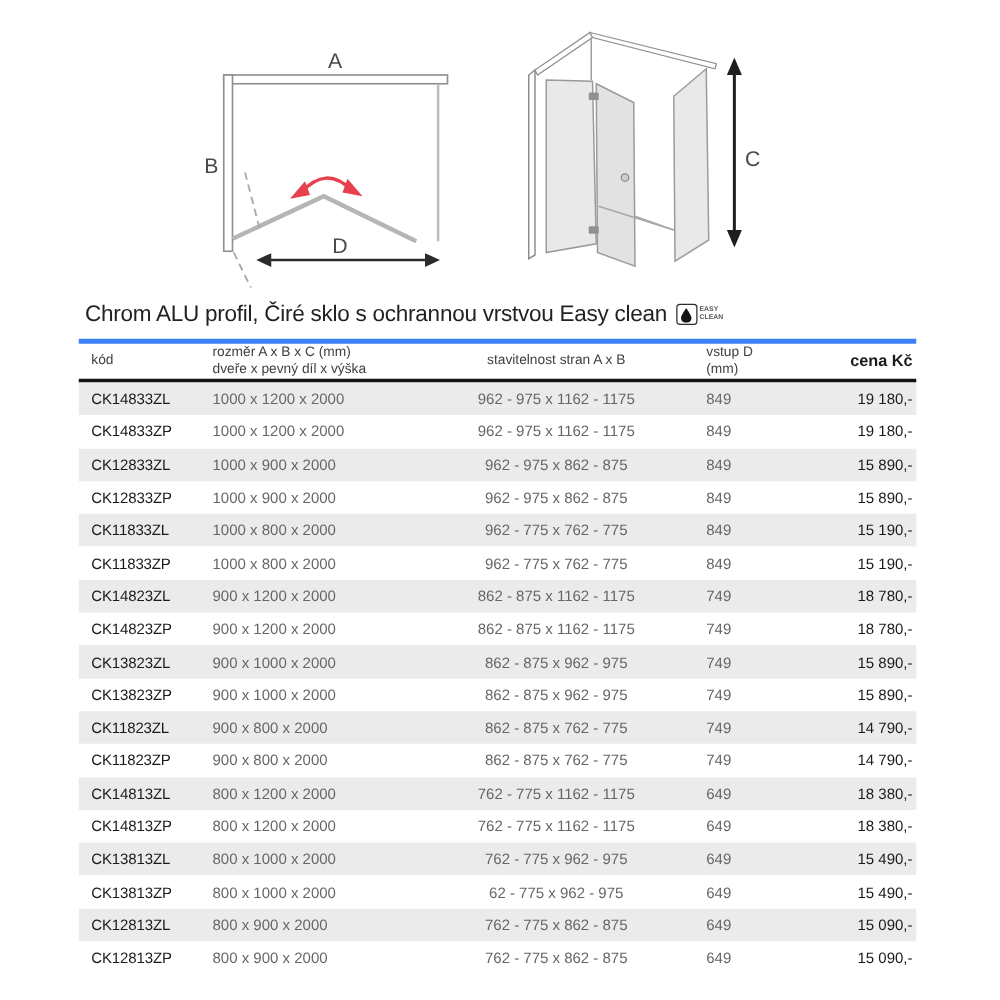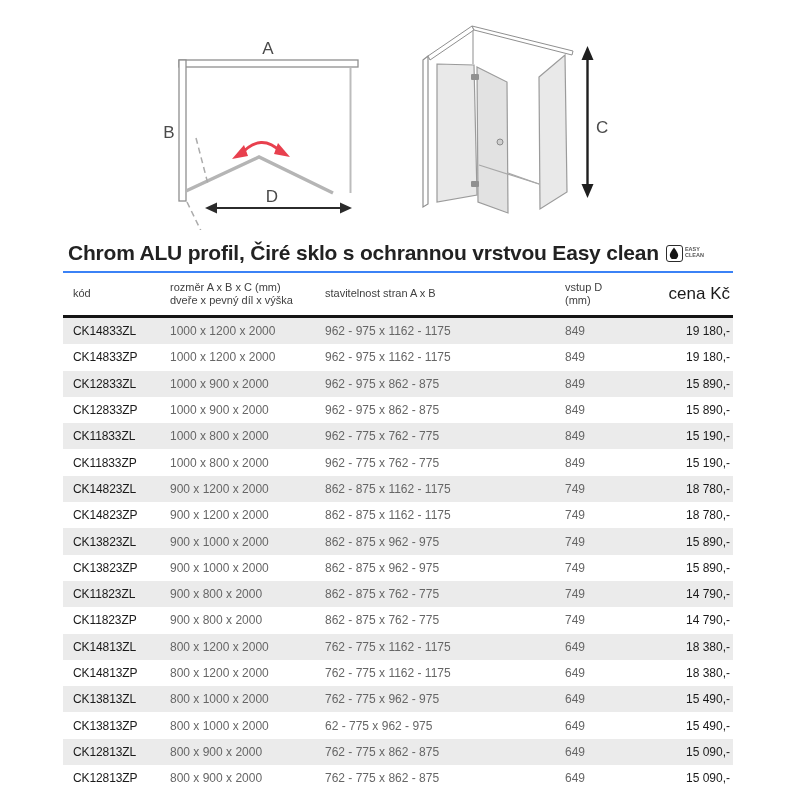--- a/index.html
+++ b/index.html
@@ -12,36 +12,36 @@
   html,body{background:#fff}
   body{font-family:"Liberation Sans", sans-serif;}
   .page{position:relative;width:800px;height:800px;background:#fff;overflow:hidden}
 
   
   .svg-abs{position:absolute}
   .diag-label{font-family:"Liberation Sans",sans-serif;font-size:17px;fill:#4a4a4a}
 
   
   .title-row{position:absolute;left:68px;top:241px;display:flex;align-items:center;gap:7px}
-  .page-title{font-size:21px;font-weight:bold;color:#222;letter-spacing:-0.2px}
+  .page-title{font-size:18px;font-weight:normal;color:#222;letter-spacing:-0.2px}
   .ec-badge{display:flex;align-items:center;gap:2px}
   .ec-box{width:17px;height:17px;border:1.6px solid #2c2c2c;border-radius:3px;display:flex;align-items:center;justify-content:center;background:#fff}
   .ec-text{display:flex;flex-direction:column;font-size:5.5px;line-height:1.05;color:#555;font-weight:bold;letter-spacing:0}
 
   
   .spec-table{position:absolute;left:63px;top:271px;width:670px}
-  .thead{display:flex;align-items:center;border-top:2px solid #3b82f6;border-bottom:3px solid #141414;height:47px}
+  .thead{display:flex;align-items:center;border-top:4px solid #3b82f6;border-bottom:3px solid #141414;height:35px}
   .th{font-size:11px;line-height:1.2;color:#3f3f3f;display:flex;flex-direction:column;justify-content:center}
   .th .l2{font-size:11px}
   .col-kod{width:107px;text-align:left;padding-left:10px}
   .col-rozmer{width:155px;text-align:left}
-  .col-stavitelnost{width:240px;text-align:left}
+  .col-stavitelnost{width:240px;text-align:center}
   .col-vstup{width:65px;}
   .col-cena{width:103px;text-align:right;padding-right:3px}
-  .th.col-cena{font-size:17px;font-weight:normal;color:var(--ink)}
+  .th.col-cena{font-size:13px;font-weight:bold;color:var(--ink)}
 
   .tr{display:flex;align-items:center;height:26.3px;font-size:12px}
   .tr.striped{background:var(--row-stripe)}
   .td{white-space:nowrap}
   .td.col-kod{font-weight:normal;color:var(--ink);letter-spacing:-0.1px}
   .td.col-rozmer,.td.col-stavitelnost,.td.col-vstup{color:var(--dim)}
   .td.col-cena{font-weight:normal;color:var(--ink)}
 </style>
 </head>
 <body>

